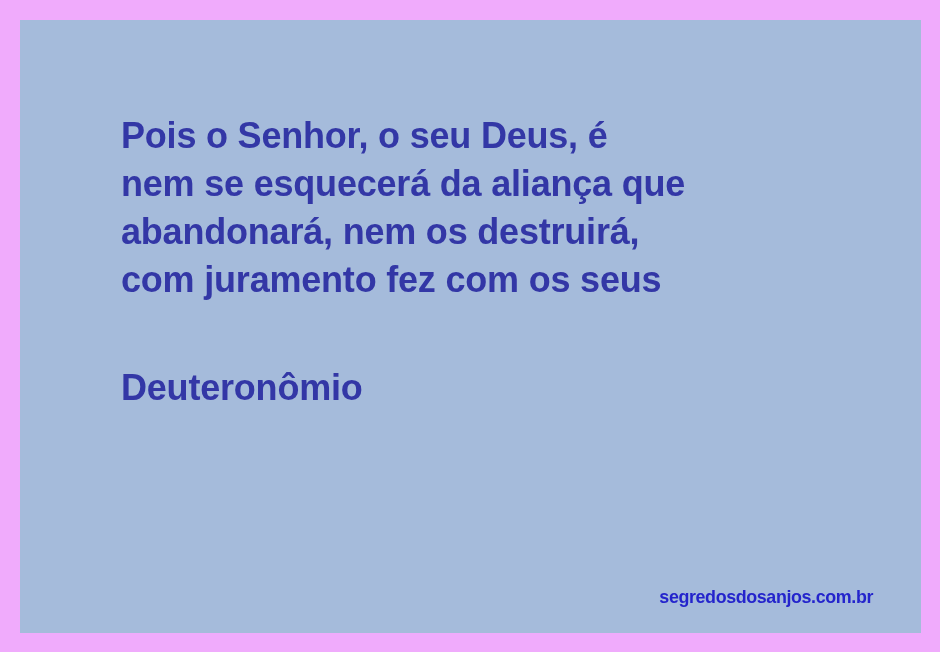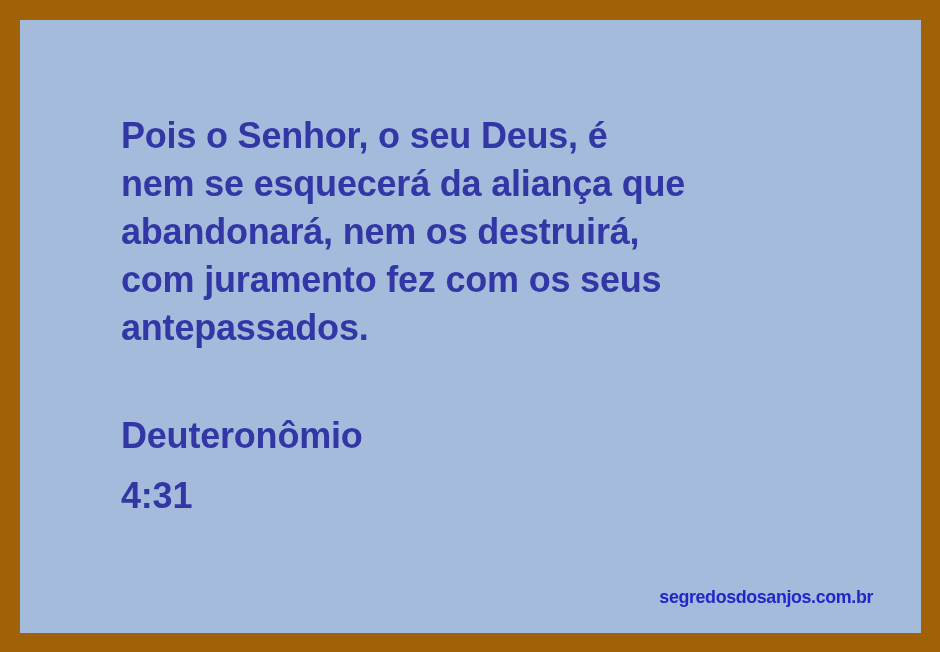--- a/index.html
+++ b/index.html
@@ -13,21 +13,21 @@
     background: #2E2CA0;
     font-family: "Liberation Sans", sans-serif;
   }
 
   #verse-card {
     position: absolute;
     left: 0;
     top: 0;
     width: 940px;
     height: 652px;
-    background: #a16207;
+    background: #f0abfc;
     box-sizing: border-box;
   }
 
   #card-panel {
     position: absolute;
     left: 20px;
     top: 20px;
     width: 901px;
     height: 613px;
     background: #A5BBDB;
@@ -88,25 +88,23 @@
 
 <div id="verse-card">
 
   <div id="card-panel">
 
     <div id="verse-block">
       <div class="verse-line">Pois o Senhor, o seu Deus, é</div>
       <div class="verse-line">nem se esquecerá da aliança que</div>
       <div class="verse-line">abandonará, nem os destruirá,</div>
       <div class="verse-line">com juramento fez com os seus</div>
-      <div class="verse-line">antepassados.</div>
 
       <div class="spacer-line"></div>
 
       <div class="reference-line">Deuteronômio</div>
-      <div class="reference-line">4:31</div>
     </div>
 
     <div id="site-credit">segredosdosanjos.com.br</div>
 
   </div>
 
 </div>
 
 </body></html>

